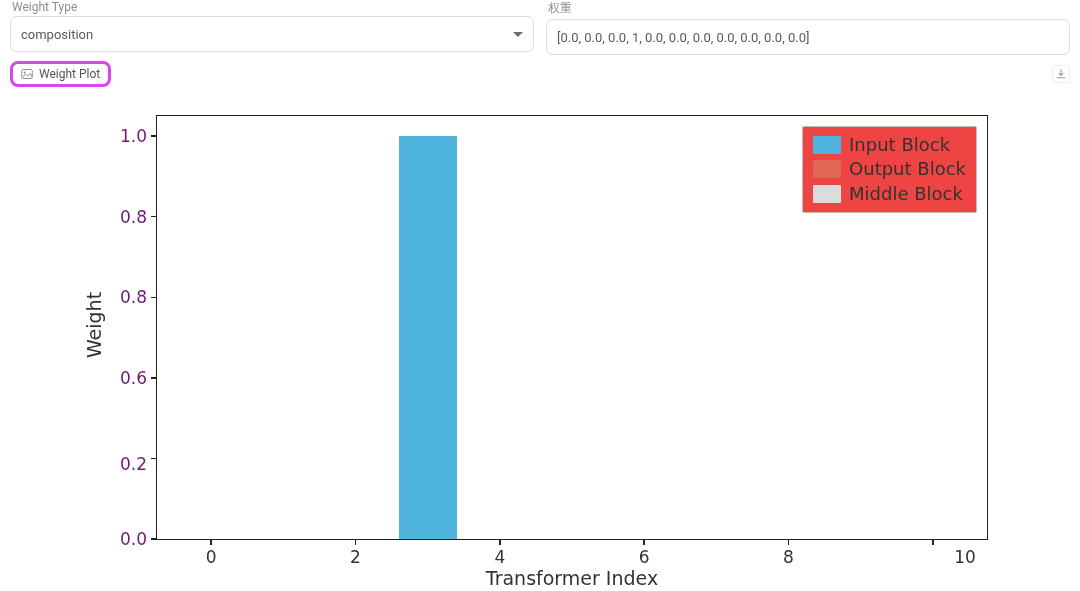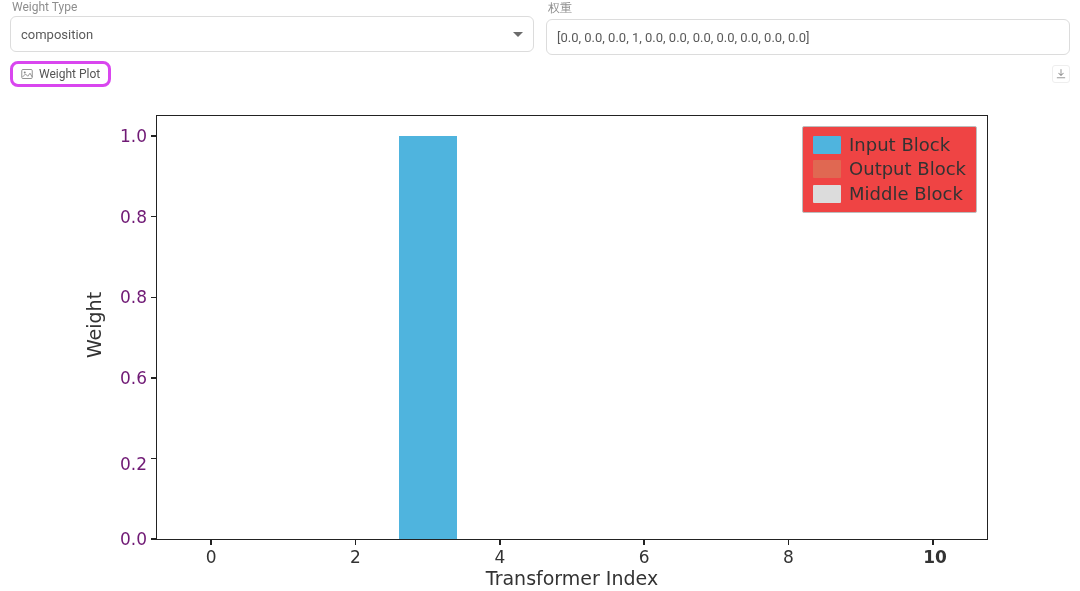--- a/index.html
+++ b/index.html
@@ -238,16 +238,16 @@
       <div class="xtick-label" style="left: 54.1304px;">0</div>
       <div class="xtick-major" style="left: 197.728px;"></div>
       <div class="xtick-label" style="left: 198.478px;">2</div>
       <div class="xtick-major" style="left: 342.076px;"></div>
       <div class="xtick-label" style="left: 342.826px;">4</div>
       <div class="xtick-major" style="left: 486.424px;"></div>
       <div class="xtick-label" style="left: 487.174px;">6</div>
       <div class="xtick-major" style="left: 630.772px;"></div>
       <div class="xtick-label" style="left: 631.522px;">8</div>
       <div class="xtick-major" style="left: 775.12px;"></div>
-      <div class="xtick-label" style="left: 778px; font-weight: bold;">10</div>
+      <div class="xtick-label" style="left: 808px;">10</div>
       <div class="bar" style="left: 241.783px; width: 57.7391px; height: 402.857px; background: rgb(79, 180, 222);"></div>
     </div>
 </div>
 
 </body></html>

